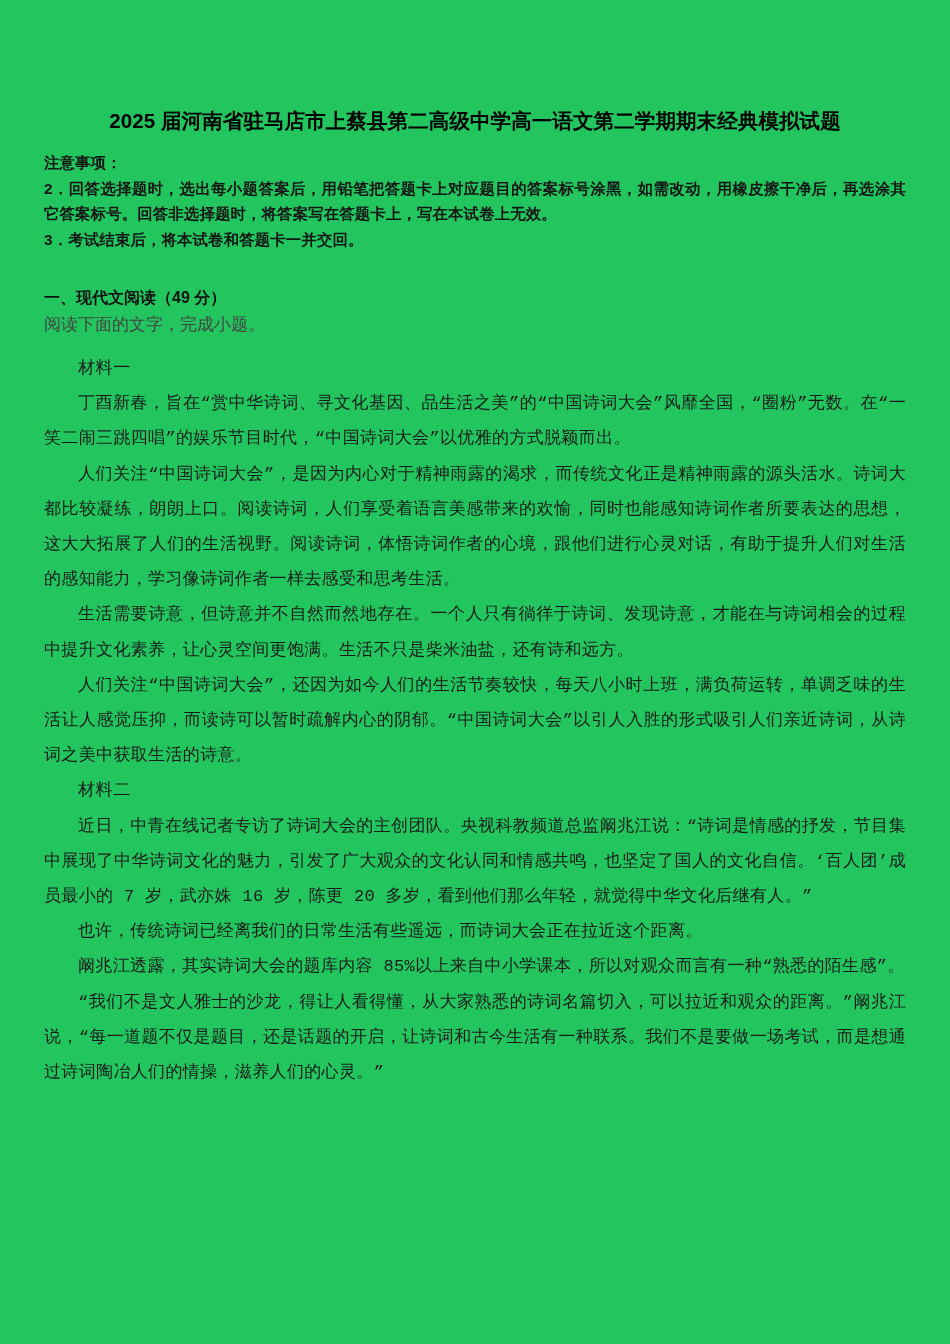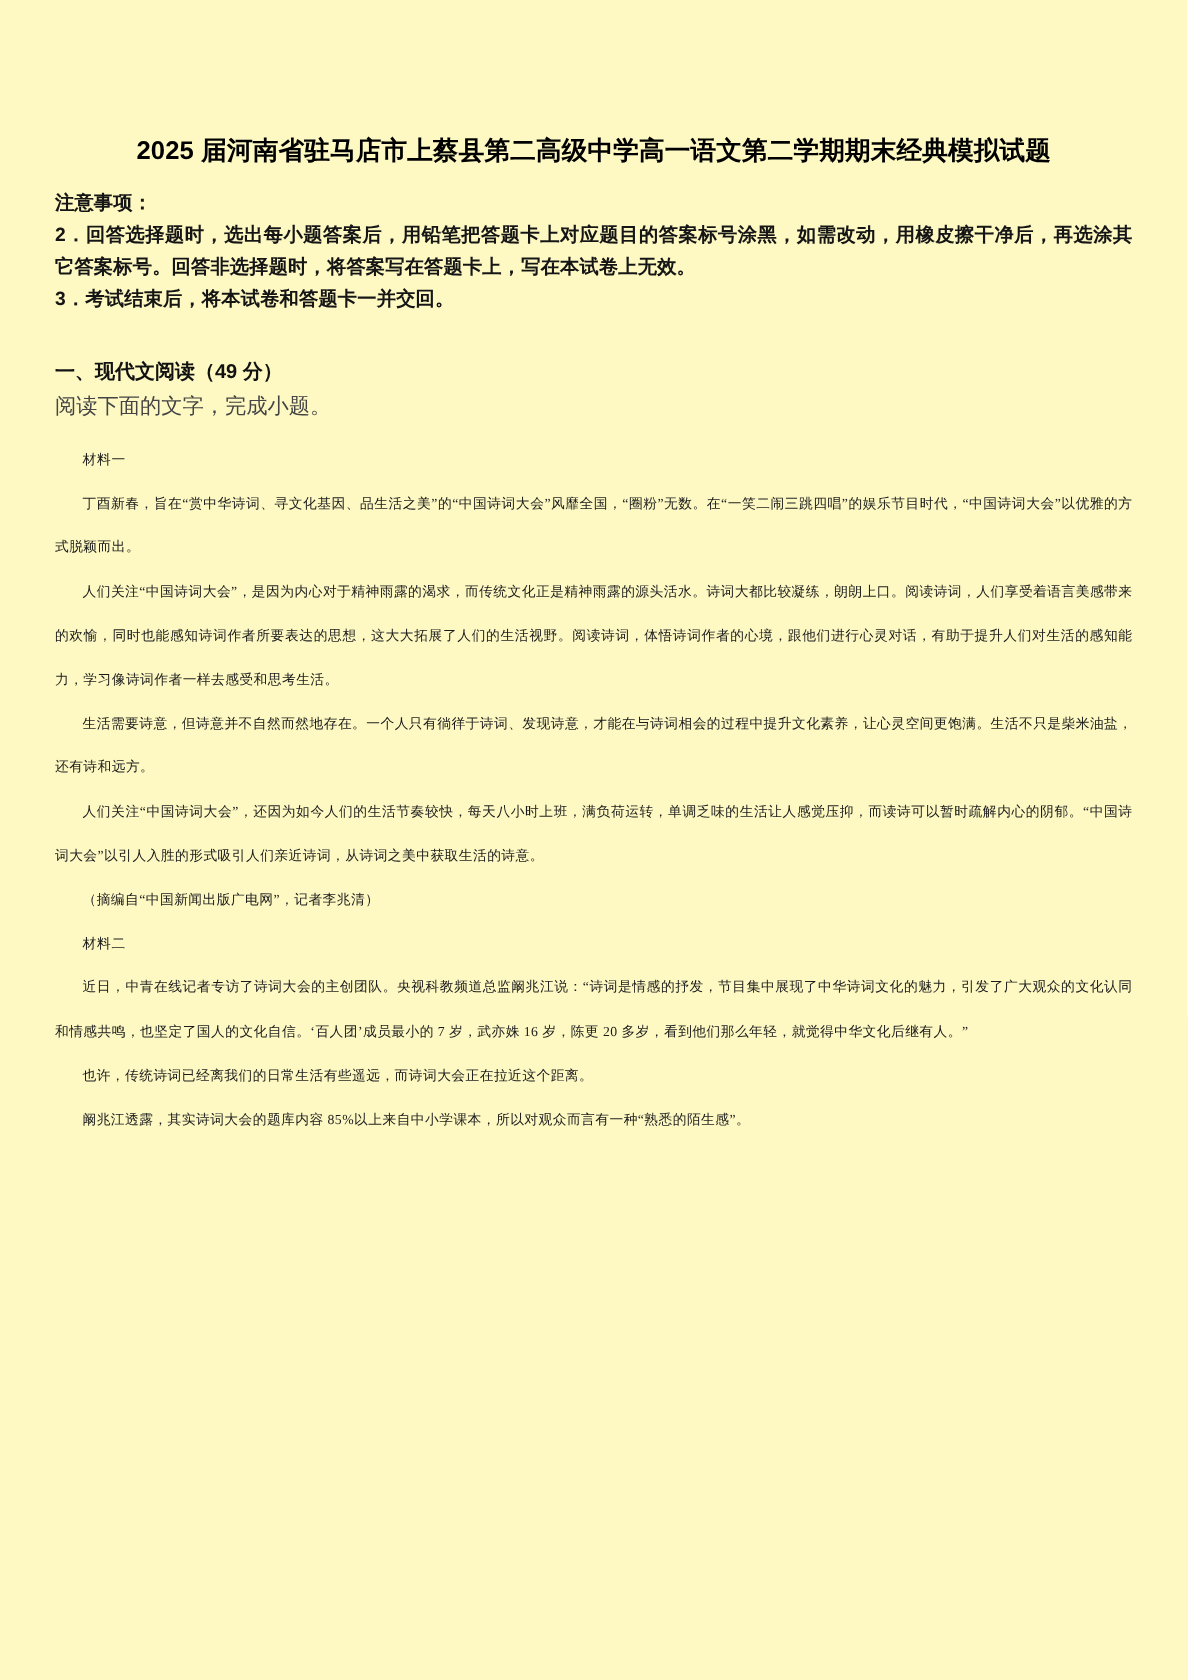--- a/index.html
+++ b/index.html
@@ -4,21 +4,21 @@
 <style>
   html, body {
     margin: 0;
     padding: 0;
     background: #ffffff;
   }
   .page {
     position: relative;
     width: 950px;
     height: 1344px;
-    background: #fef9c3;
+    background: #22c55e;
     overflow: hidden;
     box-sizing: border-box;
     font-family: "Liberation Serif", "DejaVu Serif", serif;
   }
   .content {
     position: absolute;
     left: 44px;
     top: 0;
     width: 862px;
   }
@@ -71,22 +71,22 @@
     margin: 0;
     padding-top: 3px;
   }
 
   
   .passage {
     padding-top: 14px;
   }
   .para {
     margin: 0;
-    font-family: Liberation Serif, serif;
-    font-size: 11px;
+    font-family: Liberation Mono, monospace;
+    font-size: 17px;
     line-height: 35.2px;
     color: #1b1b1b;
     text-align: justify;
     text-justify: inter-ideograph;
     text-indent: 2em;
     letter-spacing: 0.35px;
     word-break: break-all;
   }
   .para.label {
     text-indent: 2em;
@@ -118,27 +118,27 @@
       <p class="para label">材料一</p>
 
       <p class="para">丁酉新春，旨在“赏中华诗词、寻文化基因、品生活之美”的“中国诗词大会”风靡全国，“圈粉”无数。在“一笑二闹三跳四唱”的娱乐节目时代，“中国诗词大会”以优雅的方式脱颖而出。</p>
 
       <p class="para">人们关注“中国诗词大会”，是因为内心对于精神雨露的渴求，而传统文化正是精神雨露的源头活水。诗词大都比较凝练，朗朗上口。阅读诗词，人们享受着语言美感带来的欢愉，同时也能感知诗词作者所要表达的思想，这大大拓展了人们的生活视野。阅读诗词，体悟诗词作者的心境，跟他们进行心灵对话，有助于提升人们对生活的感知能力，学习像诗词作者一样去感受和思考生活。</p>
 
       <p class="para">生活需要诗意，但诗意并不自然而然地存在。一个人只有徜徉于诗词、发现诗意，才能在与诗词相会的过程中提升文化素养，让心灵空间更饱满。生活不只是柴米油盐，还有诗和远方。</p>
 
       <p class="para">人们关注“中国诗词大会”，还因为如今人们的生活节奏较快，每天八小时上班，满负荷运转，单调乏味的生活让人感觉压抑，而读诗可以暂时疏解内心的阴郁。“中国诗词大会”以引人入胜的形式吸引人们亲近诗词，从诗词之美中获取生活的诗意。</p>
 
-      <p class="para source">（摘编自“中国新闻出版广电网”，记者李兆清）</p>
 
       <p class="para label">材料二</p>
 
       <p class="para">近日，中青在线记者专访了诗词大会的主创团队。央视科教频道总监阚兆江说：“诗词是情感的抒发，节目集中展现了中华诗词文化的魅力，引发了广大观众的文化认同和情感共鸣，也坚定了国人的文化自信。‘百人团’成员最小的 7 岁，武亦姝 16 岁，陈更 20 多岁，看到他们那么年轻，就觉得中华文化后继有人。”</p>
 
 
       <p class="para">也许，传统诗词已经离我们的日常生活有些遥远，而诗词大会正在拉近这个距离。</p>
 
       <p class="para">阚兆江透露，其实诗词大会的题库内容 85%以上来自中小学课本，所以对观众而言有一种“熟悉的陌生感”。</p>
 
+      <p class="para">“我们不是文人雅士的沙龙，得让人看得懂，从大家熟悉的诗词名篇切入，可以拉近和观众的距离。”阚兆江说，“每一道题不仅是题目，还是话题的开启，让诗词和古今生活有一种联系。我们不是要做一场考试，而是想通过诗词陶冶人们的情操，滋养人们的心灵。”</p>
 
     </div>
   </div>
 </div>
 
 </body></html>

